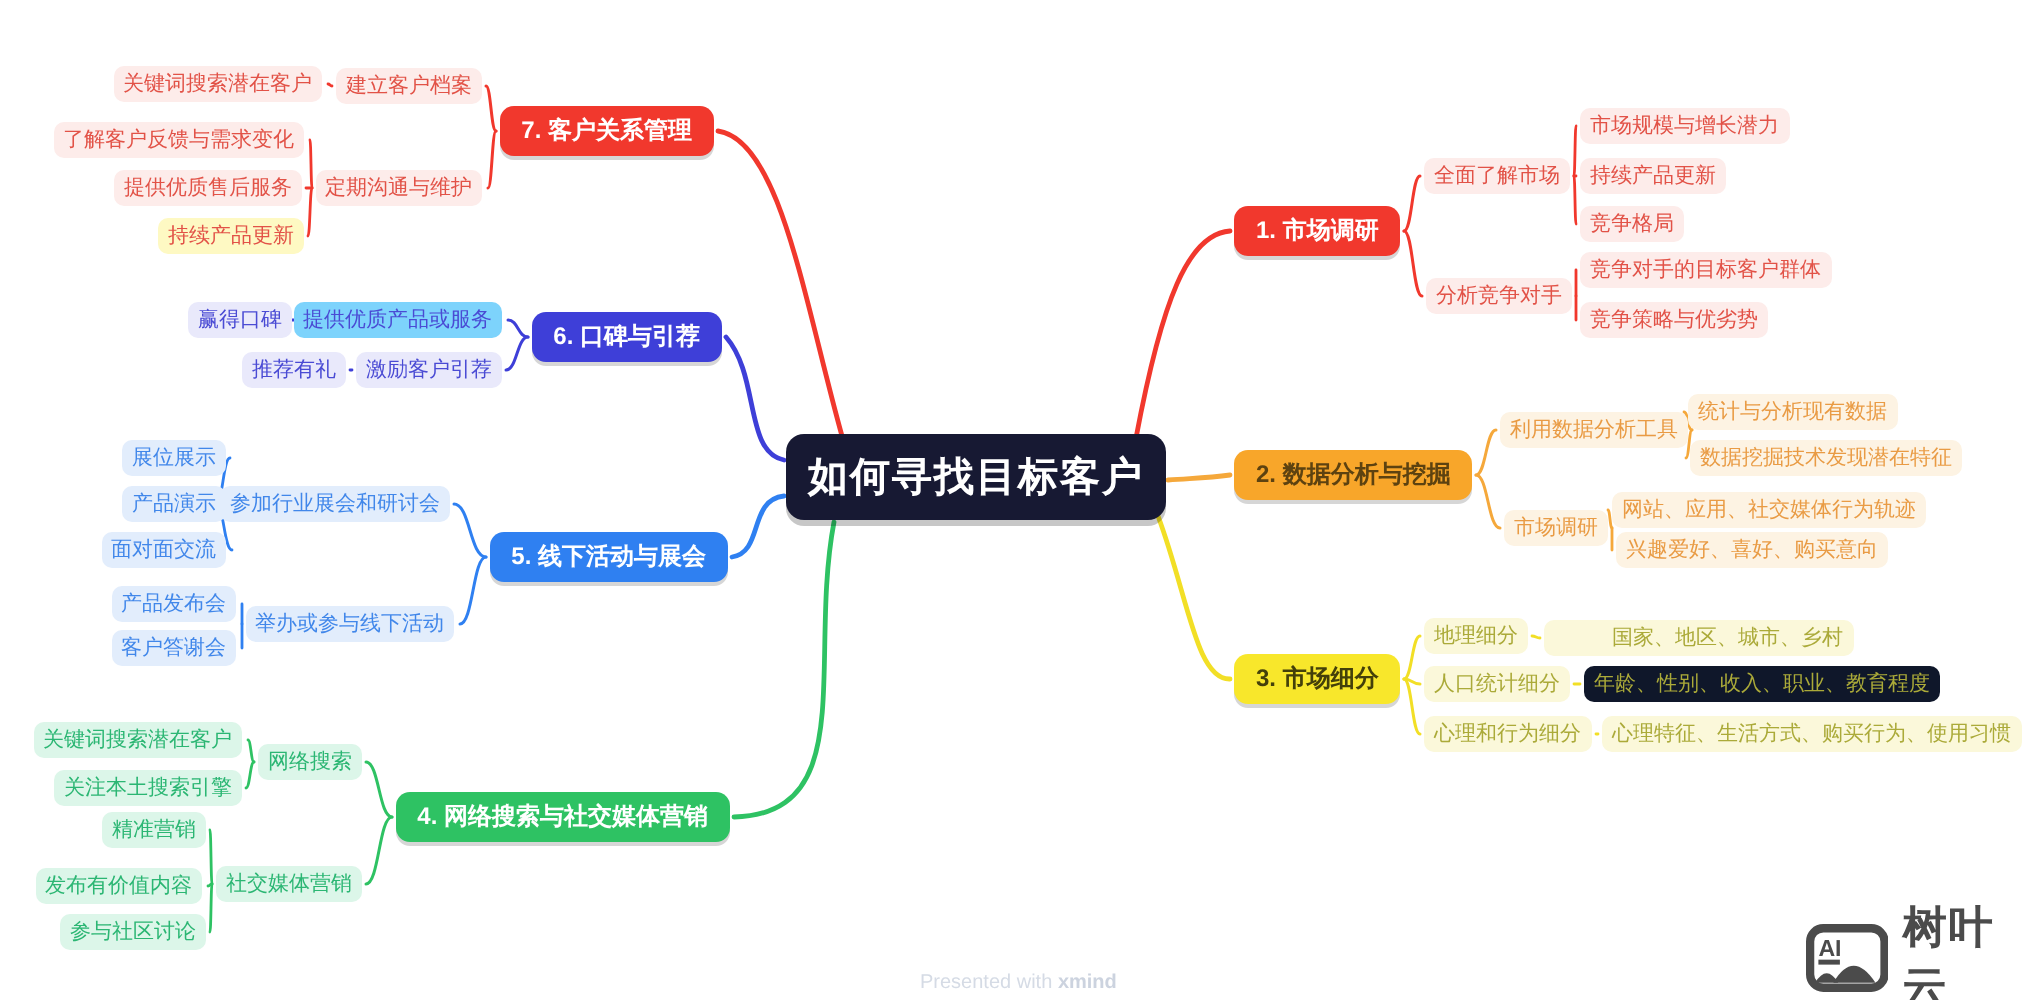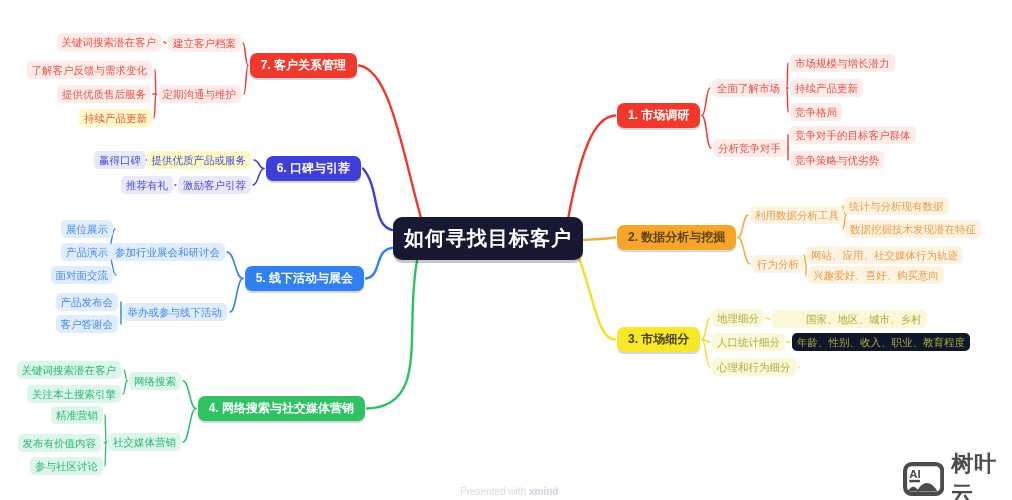--- a/index.html
+++ b/index.html
@@ -93,47 +93,48 @@
       <div class="node sub" style="color: rgb(226, 82, 71); background: rgb(253, 236, 234); top: 54px; left: 790px;">市场规模与增长潜力</div>
       <div class="node sub" style="color: rgb(226, 82, 71); background: rgb(253, 236, 234); top: 79px; left: 790px;">持续产品更新</div>
       <div class="node sub" style="color: rgb(226, 82, 71); background: rgb(253, 236, 234); top: 103px; left: 790px;">竞争格局</div>
       <div class="node sub" style="color: rgb(226, 82, 71); background: rgb(253, 236, 234); top: 139px; left: 713px;">分析竞争对手</div>
       <div class="node sub" style="color: rgb(226, 82, 71); background: rgb(253, 236, 234); top: 126px; left: 790px;">竞争对手的目标客户群体</div>
       <div class="node sub" style="color: rgb(226, 82, 71); background: rgb(253, 236, 234); top: 151px; left: 790px;">竞争策略与优劣势</div>
       <div class="node branch" style="background: rgb(248, 166, 42); color: rgb(93, 66, 16); top: 225px; left: 617px;">2. 数据分析与挖掘</div>
       <div class="node sub" style="color: rgb(233, 155, 68); background: rgb(253, 243, 227); top: 206px; left: 750px;">利用数据分析工具</div>
       <div class="node sub" style="color: rgb(233, 155, 68); background: rgb(253, 243, 227); top: 197px; left: 844px;">统计与分析现有数据</div>
       <div class="node sub" style="color: rgb(233, 155, 68); background: rgb(253, 243, 227); top: 220px; left: 845px;">数据挖掘技术发现潜在特征</div>
-      <div class="node sub" style="color: rgb(233, 155, 68); background: rgb(253, 243, 227); top: 255px; left: 752px;">行为分析</div>
+      <div class="node sub" style="color: rgb(233, 155, 68); background: rgb(253, 243, 227); top: 255px; left: 752px;">市场调研</div>
       <div class="node sub" style="color: rgb(233, 155, 68); background: rgb(253, 243, 227); top: 246px; left: 806px;">网站、应用、社交媒体行为轨迹</div>
       <div class="node sub" style="color: rgb(233, 155, 68); background: rgb(253, 243, 227); top: 266px; left: 808px;">兴趣爱好、喜好、购买意向</div>
       <div class="node branch" style="background: rgb(248, 231, 43); color: rgb(68, 64, 10); top: 327px; left: 617px;">3. 市场细分</div>
       <div class="node sub" style="color: rgb(171, 170, 57); background: rgb(251, 248, 218); top: 309px; left: 712px;">地理细分</div>
       <div class="node sub" style="color: rgb(171, 170, 57); background: rgb(251, 248, 218); top: 310px; left: 772px; padding-left: 34px;">国家、地区、城市、乡村</div>
       <div class="node sub" style="color: rgb(171, 170, 57); background: rgb(251, 248, 218); top: 333px; left: 712px;">人口统计细分</div>
       <div class="node sub" style="color: rgb(171, 170, 57); background: #0f172a; top: 333px; left: 792px;">年龄、性别、收入、职业、教育程度</div>
       <div class="node sub" style="color: rgb(171, 170, 57); background: rgb(251, 248, 218); top: 358px; left: 712px;">心理和行为细分</div>
+      <div class="node sub" style="color: rgb(171, 170, 57); background: rgb(251, 248, 218); top: 358px; left: 801px;">心理特征、生活方式、购买行为、使用习惯</div>
       <div class="node branch" style="background: rgb(46, 194, 99); color: rgb(255, 255, 255); top: 396px; right: 647px;">4. 网络搜索与社交媒体营销</div>
       <div class="node sub" style="color: rgb(43, 182, 115); background: rgb(220, 246, 233); top: 372px; right: 831px;">网络搜索</div>
       <div class="node sub" style="color: rgb(43, 182, 115); background: rgb(220, 246, 233); top: 361px; right: 891px;">关键词搜索潜在客户</div>
       <div class="node sub" style="color: rgb(43, 182, 115); background: rgb(220, 246, 233); top: 385px; right: 891px;">关注本土搜索引擎</div>
       <div class="node sub" style="color: rgb(43, 182, 115); background: rgb(220, 246, 233); top: 433px; right: 831px;">社交媒体营销</div>
       <div class="node sub" style="color: rgb(43, 182, 115); background: rgb(220, 246, 233); top: 406px; right: 909px;">精准营销</div>
       <div class="node sub" style="color: rgb(43, 182, 115); background: rgb(220, 246, 233); top: 434px; right: 911px;">发布有价值内容</div>
       <div class="node sub" style="color: rgb(43, 182, 115); background: rgb(220, 246, 233); top: 457px; right: 909px; margin-left: 34px;">参与社区讨论</div>
       <div class="node branch" style="background: rgb(47, 128, 241); color: rgb(255, 255, 255); top: 266px; right: 648px;">5. 线下活动与展会</div>
       <div class="node sub" style="color: rgb(65, 135, 234); background: rgb(226, 237, 252); top: 243px; right: 787px;">参加行业展会和研讨会</div>
       <div class="node sub" style="color: rgb(65, 135, 234); background: rgb(226, 237, 252); top: 220px; right: 899px;">展位展示</div>
       <div class="node sub" style="color: rgb(65, 135, 234); background: rgb(226, 237, 252); top: 243px; right: 899px;">产品演示</div>
       <div class="node sub" style="color: rgb(65, 135, 234); background: rgb(226, 237, 252); top: 266px; right: 899px;">面对面交流</div>
       <div class="node sub" style="color: rgb(65, 135, 234); background: rgb(226, 237, 252); top: 303px; right: 785px;">举办或参与线下活动</div>
       <div class="node sub" style="color: rgb(65, 135, 234); background: rgb(226, 237, 252); top: 293px; right: 894px;">产品发布会</div>
       <div class="node sub" style="color: rgb(65, 135, 234); background: rgb(226, 237, 252); top: 315px; right: 894px;">客户答谢会</div>
       <div class="node branch" style="background: rgb(62, 63, 216); color: rgb(255, 255, 255); top: 156px; right: 651px;">6. 口碑与引荐</div>
-      <div class="node sub" style="color: rgb(74, 75, 212); background: #fef9c3; top: 151px; right: 761px; text-align: right;">提供优质产品或服务</div>
+      <div class="node sub" style="color: rgb(74, 75, 212); background: #7dd3fc; top: 151px; right: 761px; text-align: right;">提供优质产品或服务</div>
       <div class="node sub" style="color: rgb(74, 75, 212); background: rgb(233, 233, 251); top: 151px; right: 866px;">赢得口碑</div>
       <div class="node sub" style="color: rgb(74, 75, 212); background: rgb(233, 233, 251); top: 176px; right: 761px;">激励客户引荐</div>
       <div class="node sub" style="color: rgb(74, 75, 212); background: rgb(233, 233, 251); top: 176px; right: 839px;">推荐有礼</div>
       <div class="node branch" style="background: rgb(241, 56, 45); color: rgb(255, 255, 255); top: 53px; right: 655px;">7. 客户关系管理</div>
       <div class="node sub" style="color: rgb(226, 82, 71); background: rgb(253, 236, 234); top: 34px; right: 771px;">建立客户档案</div>
       <div class="node sub" style="color: rgb(226, 82, 71); background: rgb(253, 236, 234); top: 33px; right: 851px;">关键词搜索潜在客户</div>
       <div class="node sub" style="color: rgb(226, 82, 71); background: rgb(253, 236, 234); top: 85px; right: 771px;">定期沟通与维护</div>
       <div class="node sub" style="color: rgb(226, 82, 71); background: rgb(253, 236, 234); top: 61px; right: 860px;">了解客户反馈与需求变化</div>
       <div class="node sub" style="color: rgb(226, 82, 71); background: rgb(253, 236, 234); top: 85px; right: 861px;">提供优质售后服务</div>
       <div class="node sub" style="color: rgb(226, 82, 71); background: #fef9c3; top: 109px; right: 860px; margin-left: 47px;">持续产品更新</div>

